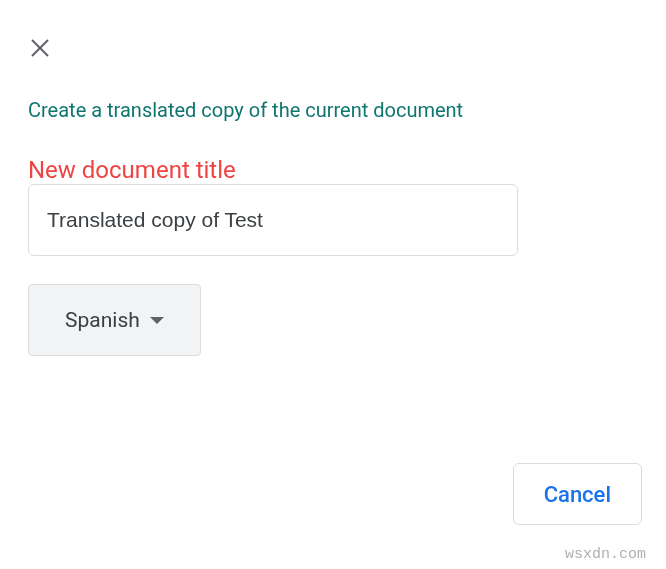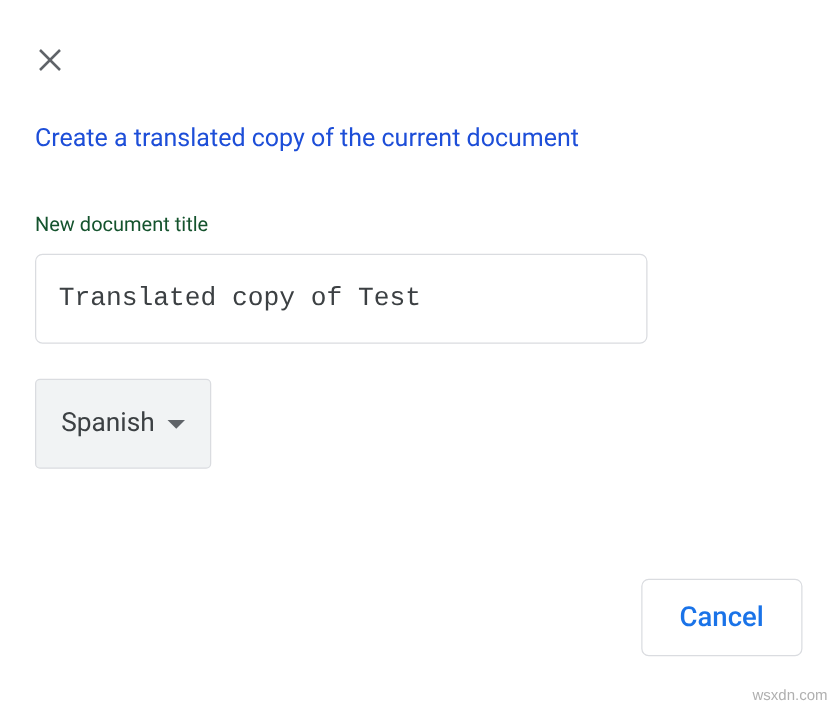--- a/index.html
+++ b/index.html
@@ -32,46 +32,45 @@
       width: 24px;
       height: 24px;
       stroke: #5f6368;
       stroke-width: 2;
       cursor: pointer;
       margin-top: 8px;
       margin-right: 8px;
     }
     .description {
       font-size: 20px;
-      color: #1d4ed8;
-      margin-bottom: 48px;
+      color: #0f766e;
+      margin-bottom: 34px;
     }
     .field-label {
-      font-size: 16px;
-      color: #14532d;
-      margin-bottom: 14px;
+      font-size: 24px;
+      color: #ef4444;
     }
     .title-input {
       width: 490px;
       height: 72px;
       border: 1px solid #dadce0;
       border-radius: 6px;
       font-size: 21px;
       color: #3c4043;
       padding: 0 18px;
-      font-family: Liberation Mono, monospace;
+      font-family: Liberation Sans, sans-serif;
       outline: none;
       margin-bottom: 28px;
     }
     .language-select {
       display: inline-flex;
       align-items: center;
       gap: 10px;
       height: 72px;
-      padding: 0 20px;
+      padding: 0 36px;
       background: #f1f3f4;
       border: 1px solid #dadce0;
       border-radius: 4px;
       font-size: 21px;
       color: #3c4043;
       cursor: pointer;
     }
     .dropdown-icon {
       width: 0;
       height: 0;
@@ -105,24 +104,24 @@
     }
     .btn-translate {
       background: #1a73e8;
       border: none;
       color: #fff;
       padding: 0 32px;
     }
     .watermark {
       position: absolute;
       bottom: 6px;
-      right: 4px;
-      font-size: 12px;
+      right: 20px;
+      font-size: 15px;
       color: #b0b0b0;
-      font-family: Liberation Sans, sans-serif;
+      font-family: Liberation Mono, monospace;
     }
   </style>
 </head>
 <body>
 
 
 
 <div class="header-row">
   <svg class="close-icon" viewBox="0 0 24 24" fill="none">
     <line x1="4" y1="4" x2="20" y2="20"></line>

